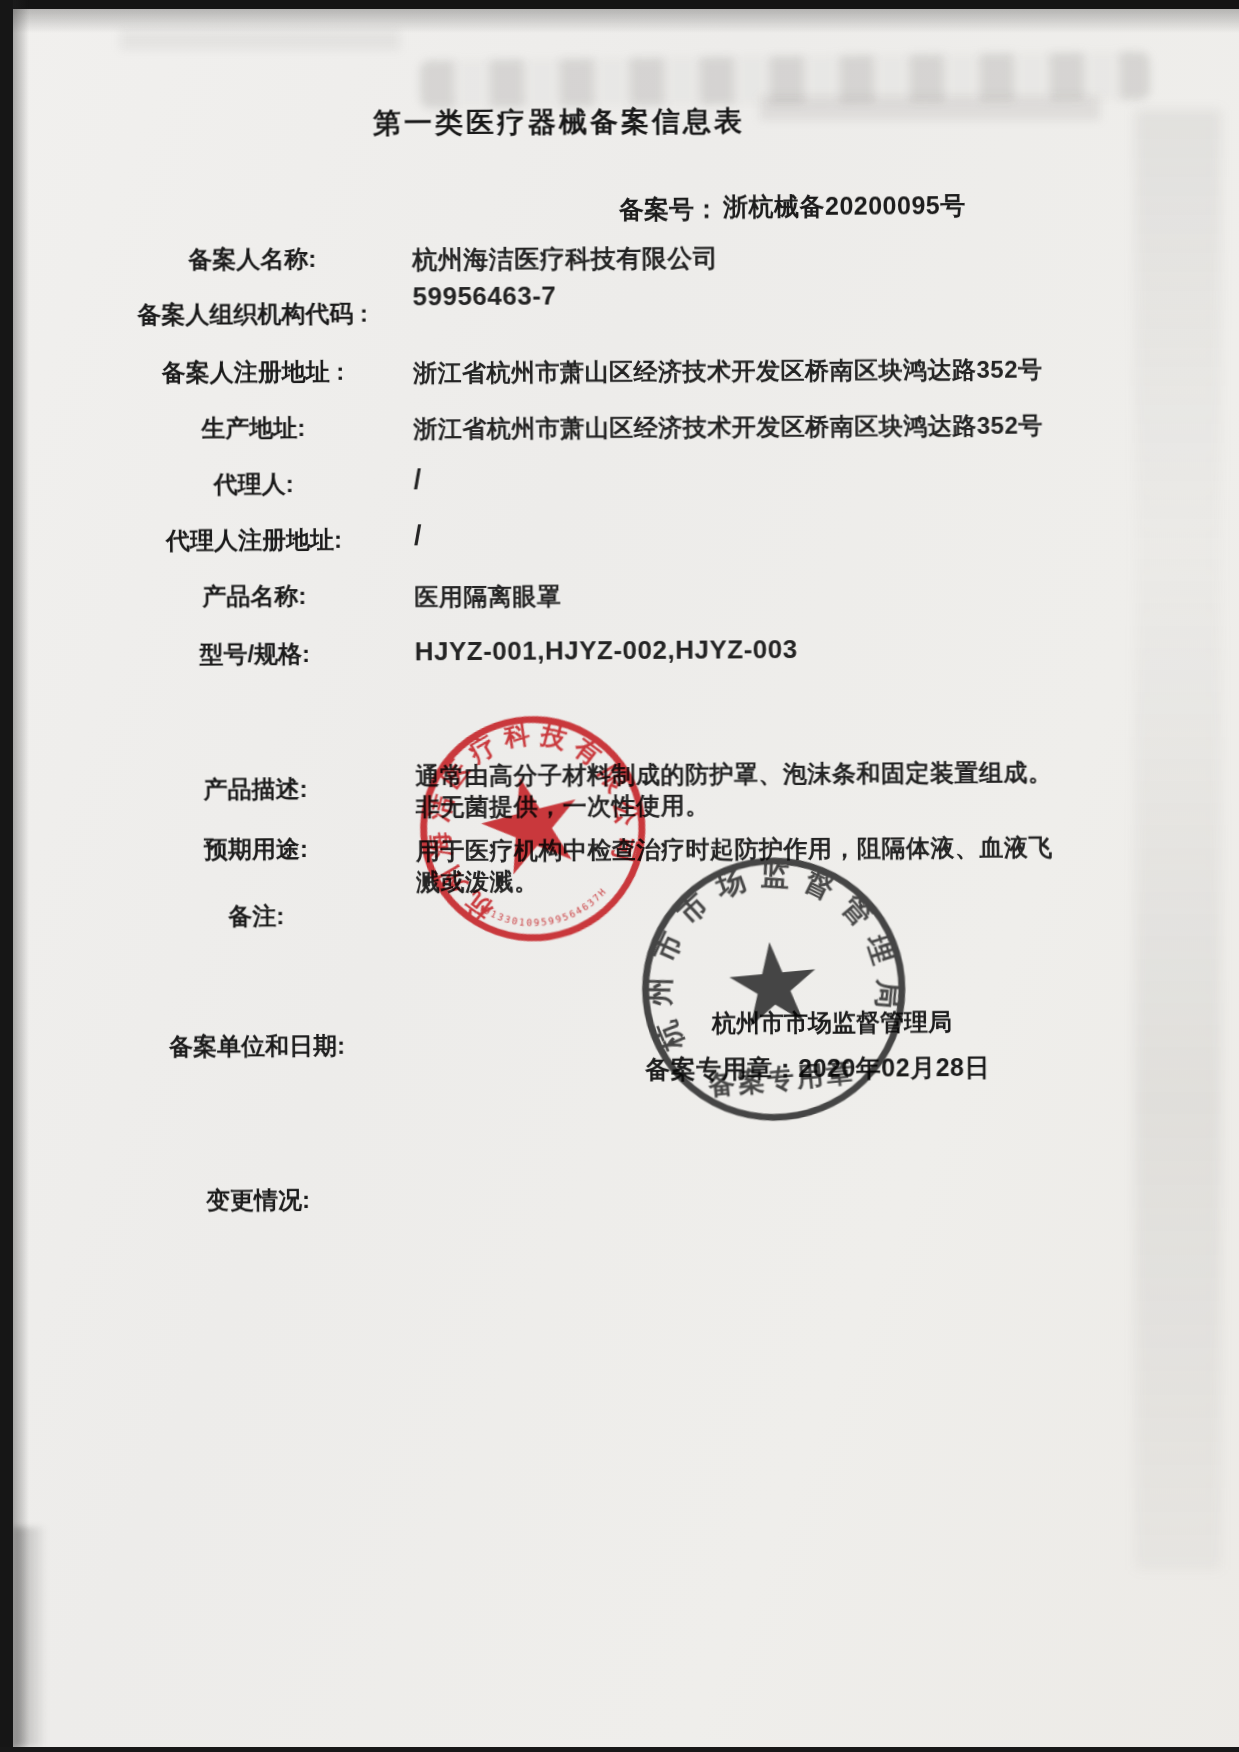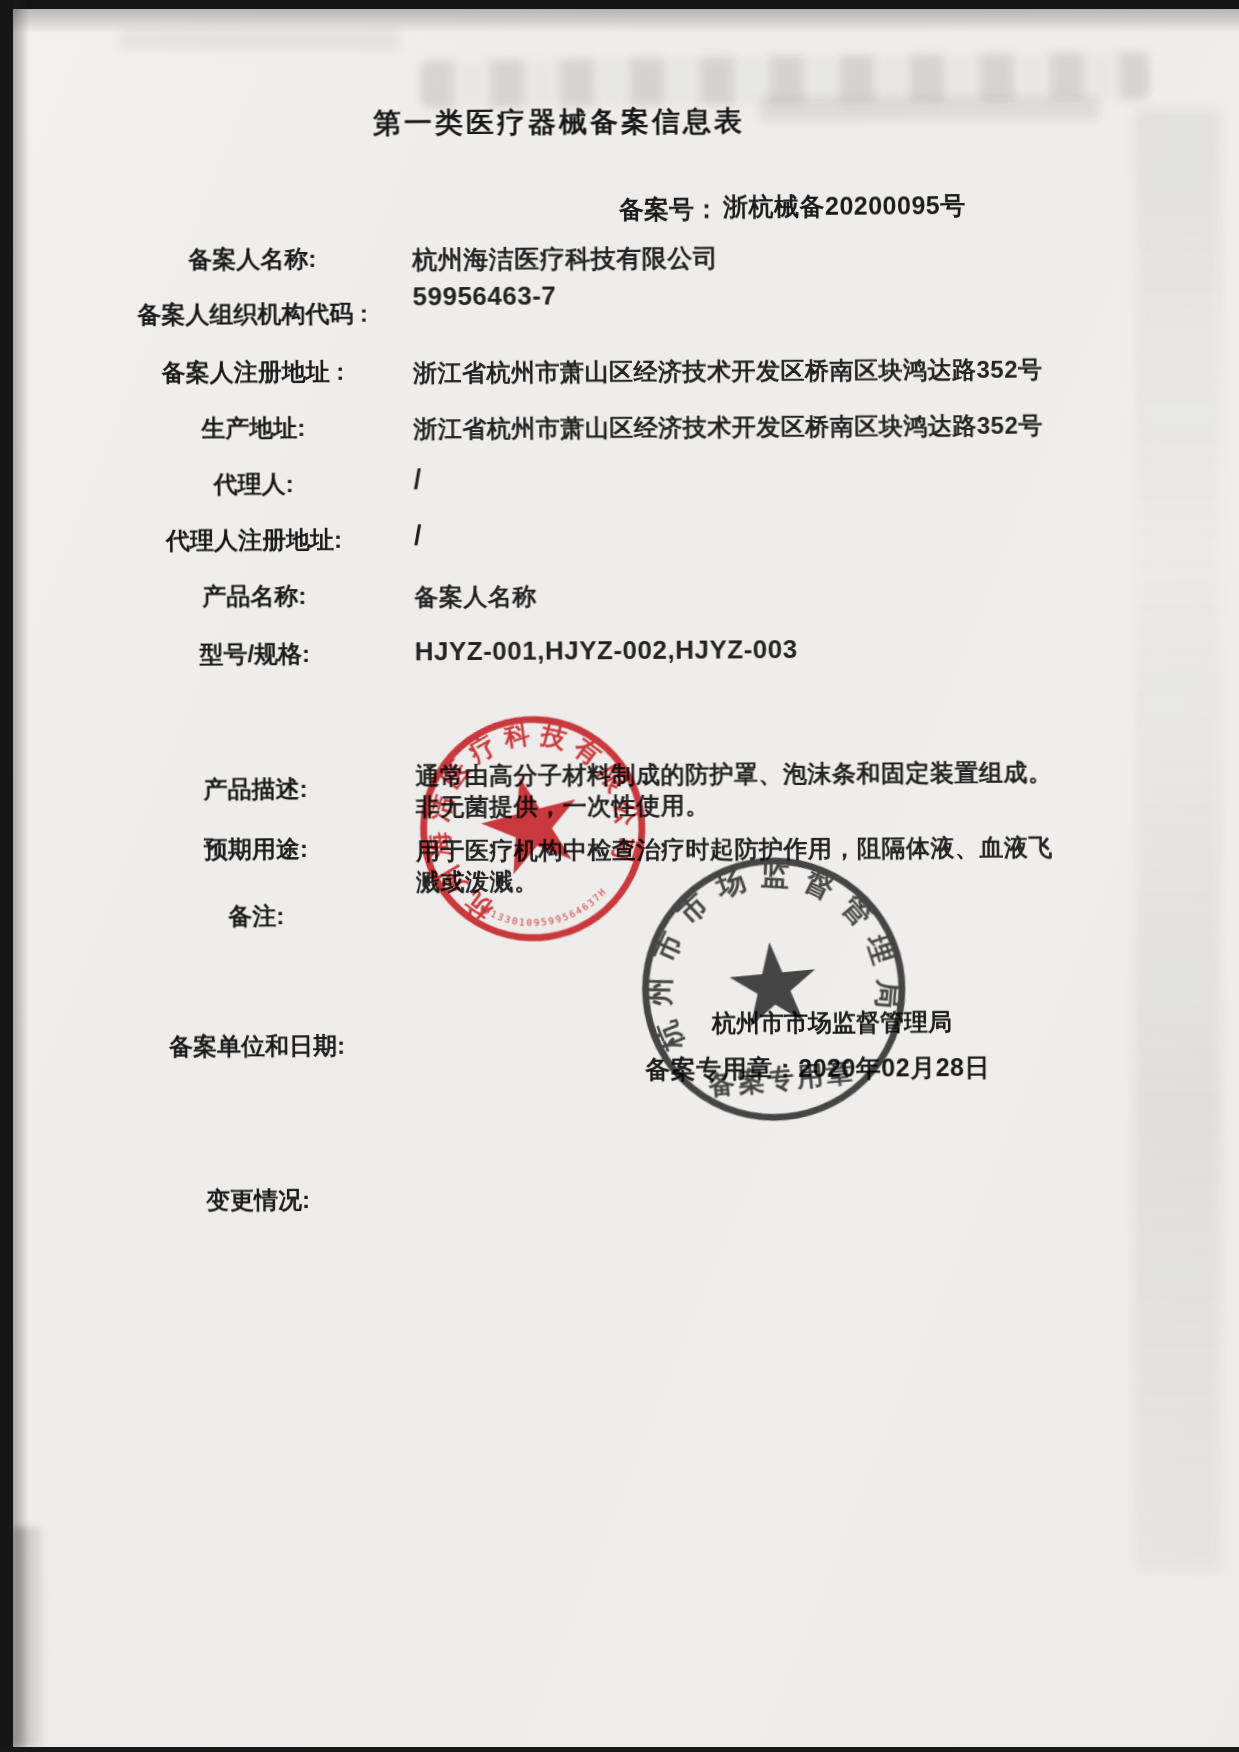--- a/index.html
+++ b/index.html
@@ -84,21 +84,21 @@
     <div class="lbl" style="top:410px">生产地址:</div>
     <div class="val" style="top:412px">浙江省杭州市萧山区经济技术开发区桥南区块鸿达路352号</div>
 
     <div class="lbl" style="top:466px">代理人:</div>
     <div class="val slash" style="top:463px">/</div>
 
     <div class="lbl" style="top:522px">代理人注册地址:</div>
     <div class="val slash" style="top:519px">/</div>
 
     <div class="lbl" style="top:578px">产品名称:</div>
-    <div class="val" style="top:580px">备案人名称</div>
+    <div class="val" style="top:580px">医用隔离眼罩</div>
 
     <div class="lbl" style="top:636px">型号/规格:</div>
     <div class="val bold" style="top:635px">HJYZ-001,HJYZ-002,HJYZ-003</div>
 
     <div class="lbl" style="top:771px">产品描述:</div>
     <div class="val wrap" style="top:759px;width:640px">通常由高分子材料制成的防护罩、泡沫条和固定装置组成。非无菌提供，一次性使用。</div>
 
     <div class="lbl" style="top:831px">预期用途:</div>
     <div class="val wrap" style="top:834px;width:648px">用于医疗机构中检查治疗时起防护作用，阻隔体液、血液飞溅或泼溅。</div>
 

